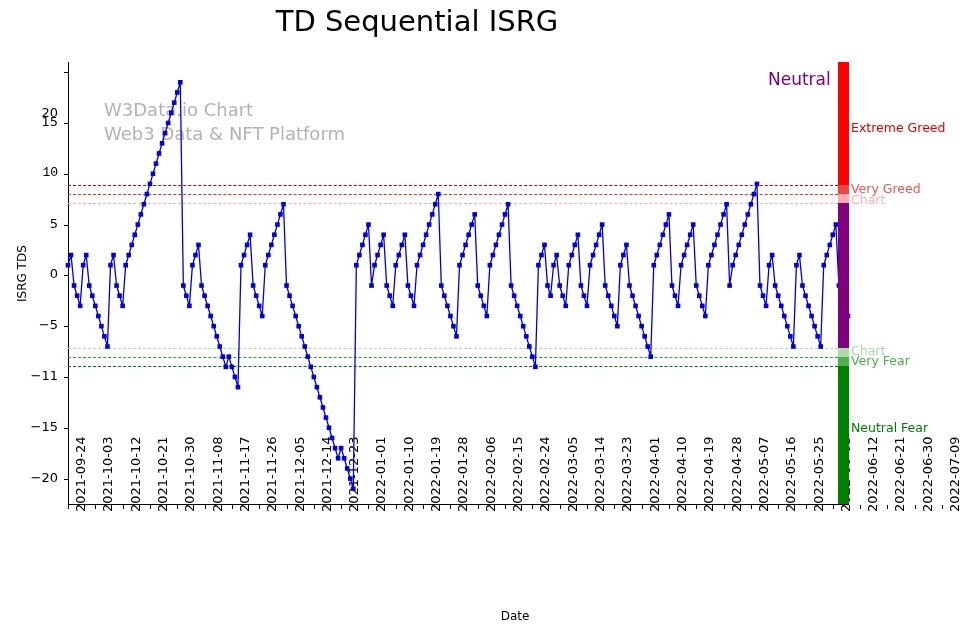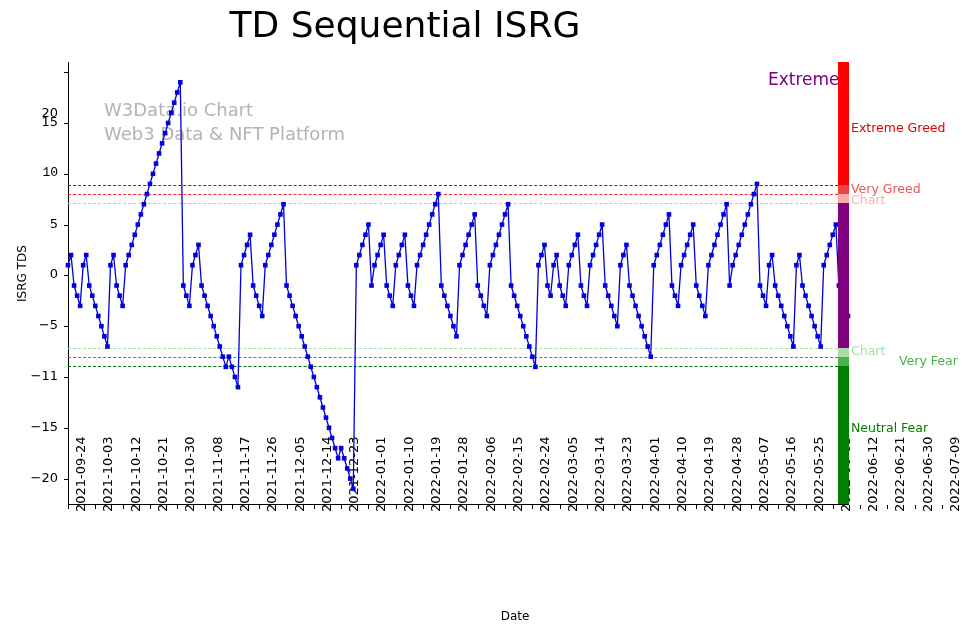--- a/index.html
+++ b/index.html
@@ -4,21 +4,21 @@
 <style>
   html,body{margin:0;padding:0;}
   body{
     width:962px;height:633px;background:#ffffff;
     font-family:"DejaVu Sans", sans-serif;
     overflow:hidden;position:relative;
   }
   #chart-root{position:absolute;left:0;top:0;width:962px;height:633px;}
   .title{
     position:absolute;left:0;top:4px;width:810px;text-align:center;
-    font-size:36px;color:#000;letter-spacing:0px;
+    font-size:29px;color:#000;letter-spacing:0px;padding-left:12px;
   }
   .annot{position:absolute;font-size:17px;white-space:nowrap;}
   #annot-main{left:481px;top:69px;color:#000;}
   #annot-state{left:768px;top:69px;color:#800080;}
   .watermark{
     position:absolute;left:104px;top:98px;
     font-size:18px;color:#b3b3b3;line-height:24px;white-space:nowrap;
   }
   .axis-line{position:absolute;background:#000;}
   .ylabel{
@@ -43,21 +43,21 @@
   .cbar-seg{position:absolute;left:838px;width:11px;}
   .cbar-label{position:absolute;font-size:12.5px;white-space:nowrap;left:851px;}
   svg{position:absolute;left:0;top:0;overflow:visible;}
 </style>
 </head>
 <body>
 
 <div id="chart-root">
   <div class="title">TD Sequential ISRG</div>
 
-  <div class="annot" id="annot-state">Extreme</div>
+  <div class="annot" id="annot-state">Neutral</div>
 
   <div class="watermark">
     <div>W3Data.io Chart</div>
     <div>Web3 Data &amp; NFT Platform</div>
   </div>
 
   <div id="plot-layer">
       <div class="axis-line" style="left: 68px; top: 62px; width: 1px; height: 443px;"></div>
       <div class="axis-line" style="left: 68px; top: 504px; width: 781px; height: 1px;"></div>
       <div class="ytick-mark" style="left: 64px; top: 72px;"></div>
@@ -414,20 +414,20 @@
       <div class="cbar-seg" style="top: 62px; height: 122.947px; background: rgb(255, 0, 0);"></div>
       <div class="cbar-label" style="top: 120.046px; color: rgb(221, 0, 0);">Extreme Greed</div>
       <div class="cbar-seg" style="top: 184.947px; height: 9.14483px; background: rgb(238, 68, 68);"></div>
       <div class="cbar-label" style="top: 181.011px; color: rgb(238, 85, 85);">Very Greed</div>
       <div class="cbar-seg" style="top: 194.092px; height: 9.14483px; background: rgb(255, 170, 170);"></div>
       <div class="cbar-label" style="top: 192.189px; color: rgb(255, 176, 176);">Chart</div>
       <div class="cbar-seg" style="top: 203.237px; height: 144.285px; background: rgb(128, 0, 128);"></div>
       <div class="cbar-seg" style="top: 347.522px; height: 9.14483px; background: rgb(170, 220, 170);"></div>
       <div class="cbar-label" style="top: 342.57px; color: rgb(170, 220, 170);">Chart</div>
       <div class="cbar-seg" style="top: 356.667px; height: 9.14483px; background: rgb(76, 175, 80);"></div>
-      <div class="cbar-label" style="top: 352.731px; color: rgb(76, 175, 80); margin-left: 48px;">Very Fear</div>
+      <div class="cbar-label" style="top: 352.731px; color: rgb(76, 175, 80);">Very Fear</div>
       <div class="cbar-seg" style="top: 365.811px; height: 138.189px; background: rgb(0, 128, 0);"></div>
       <div class="cbar-label" style="top: 419.793px; color: rgb(0, 128, 0);">Neutral Fear</div>
     </div>
 
   <div class="ylabel" id="y-axis-title" style="left: 2px; top: 275px; width: 40px; text-align: center;">ISRG TDS</div>
   <div class="xlabel" id="x-axis-title" style="top: 609px; padding-left: 34px;">Date</div>
 </div>
 
 </body></html>

